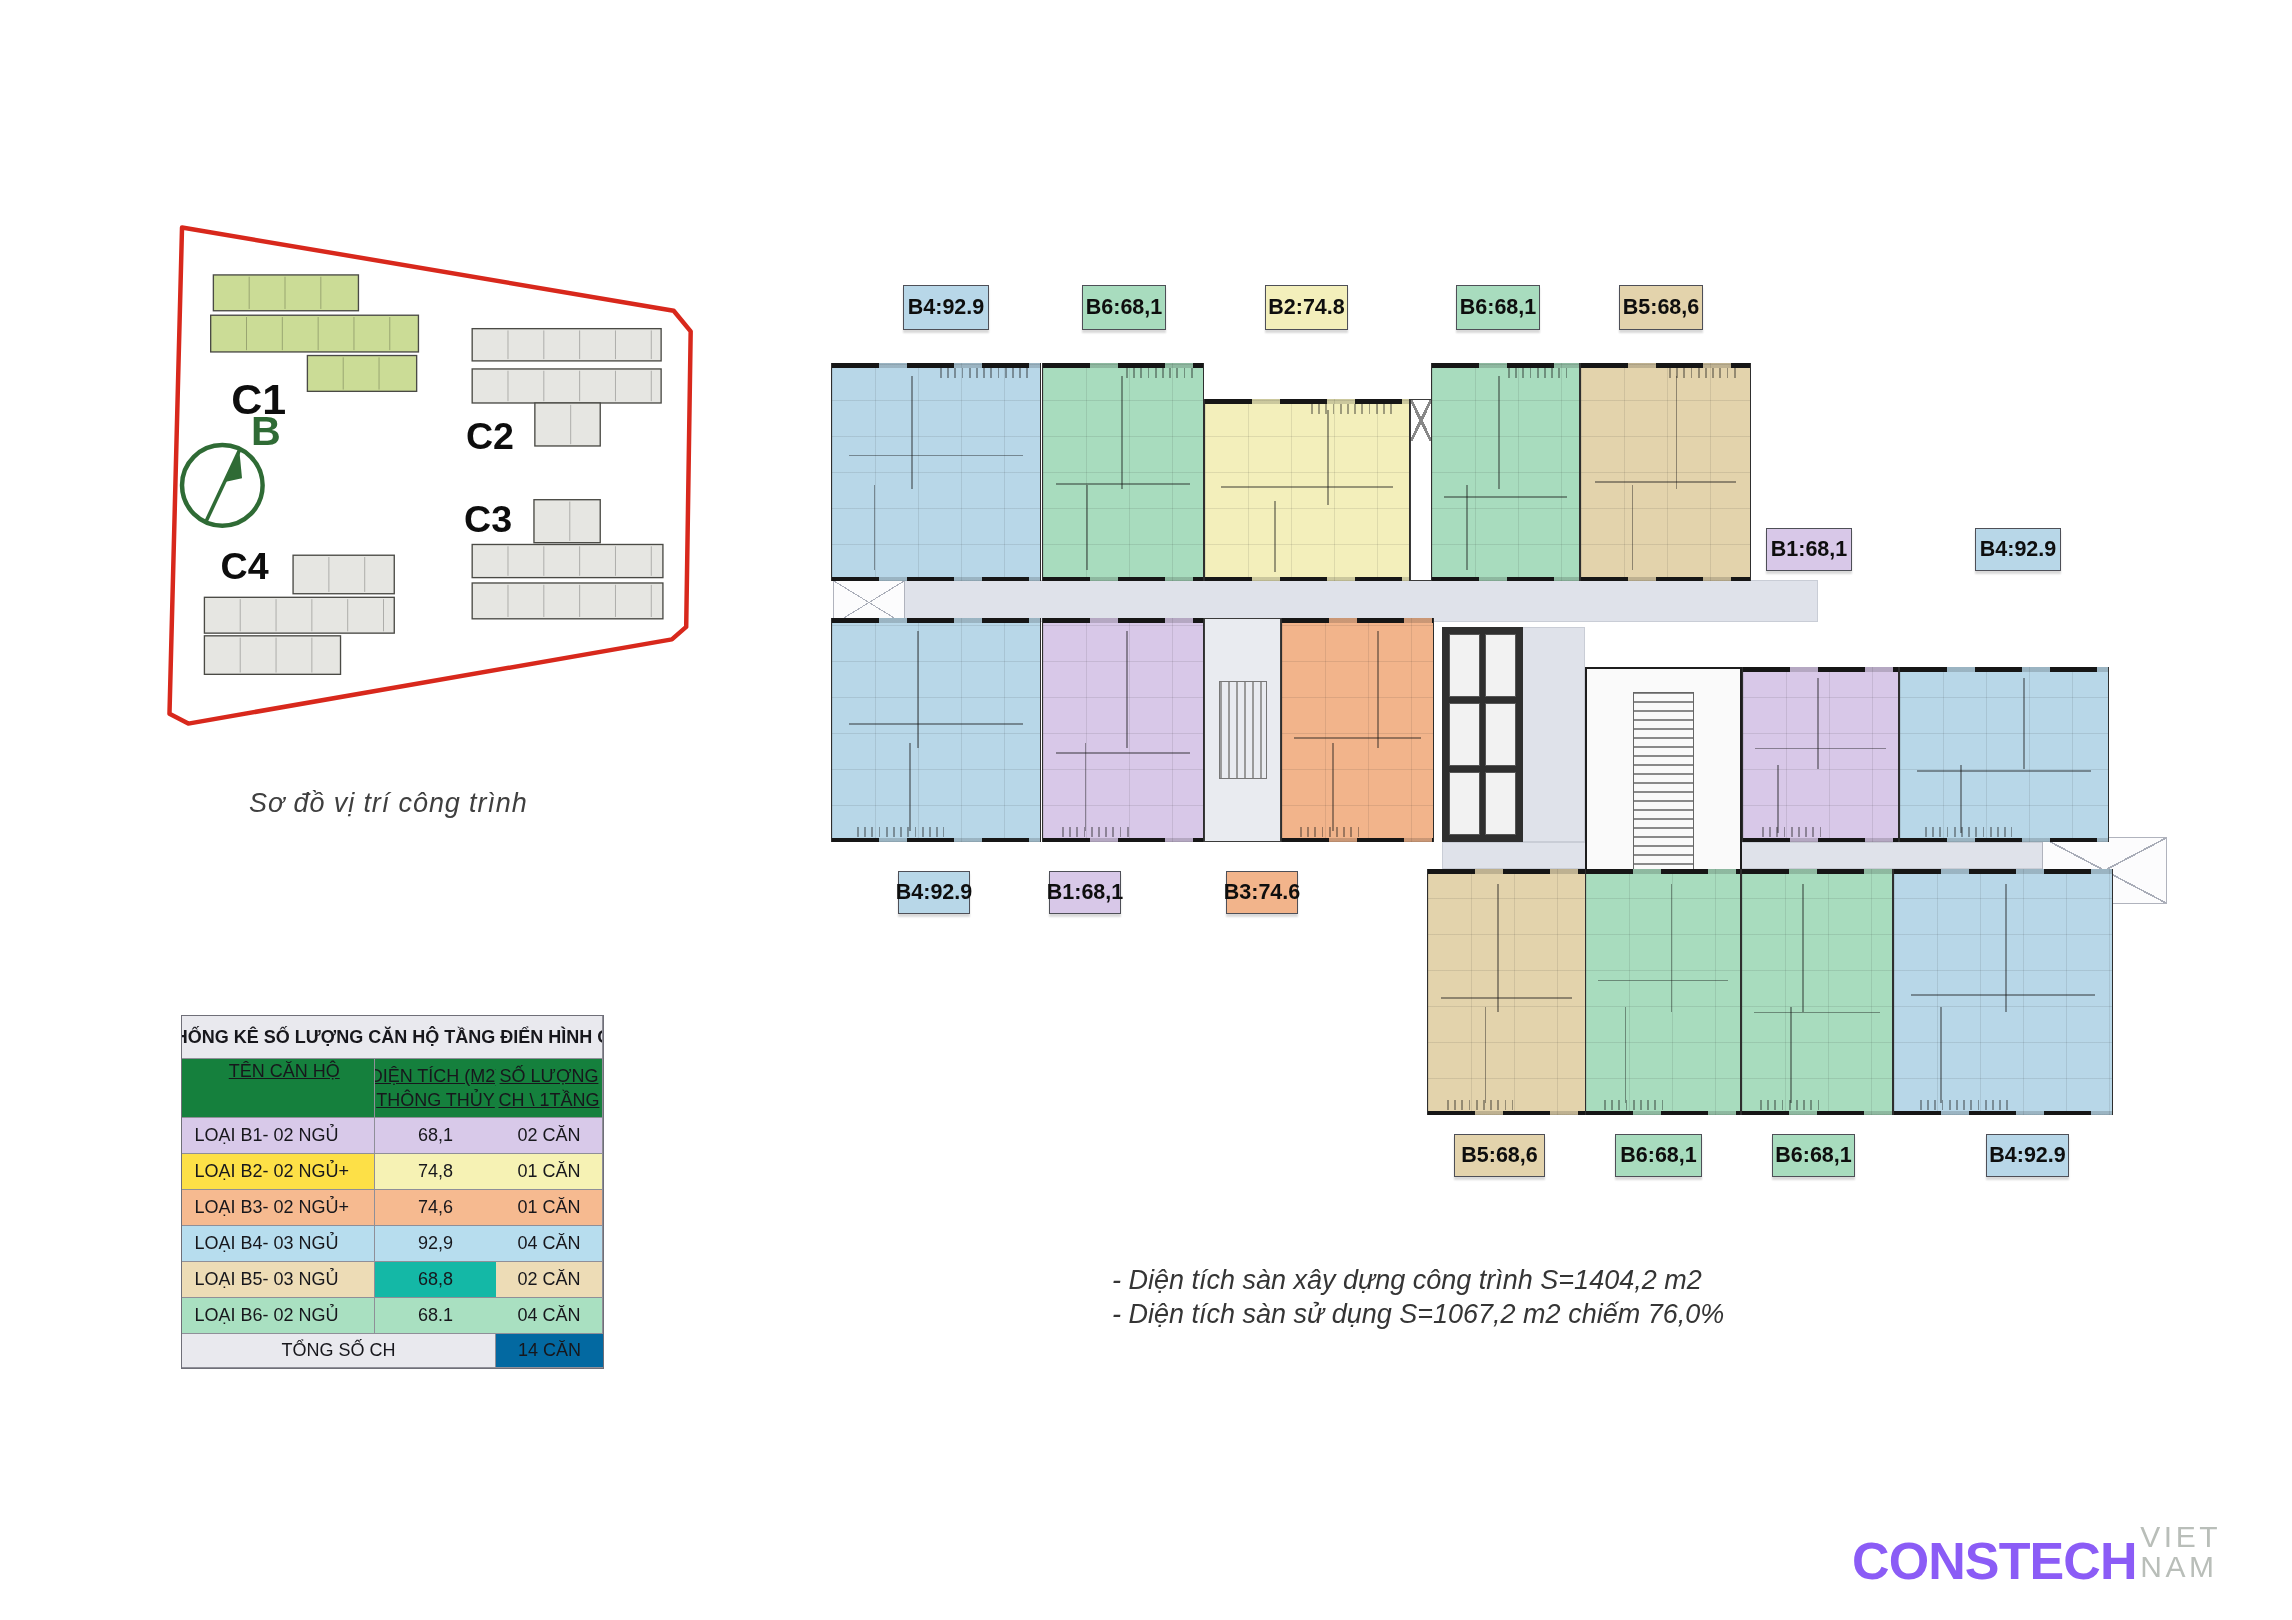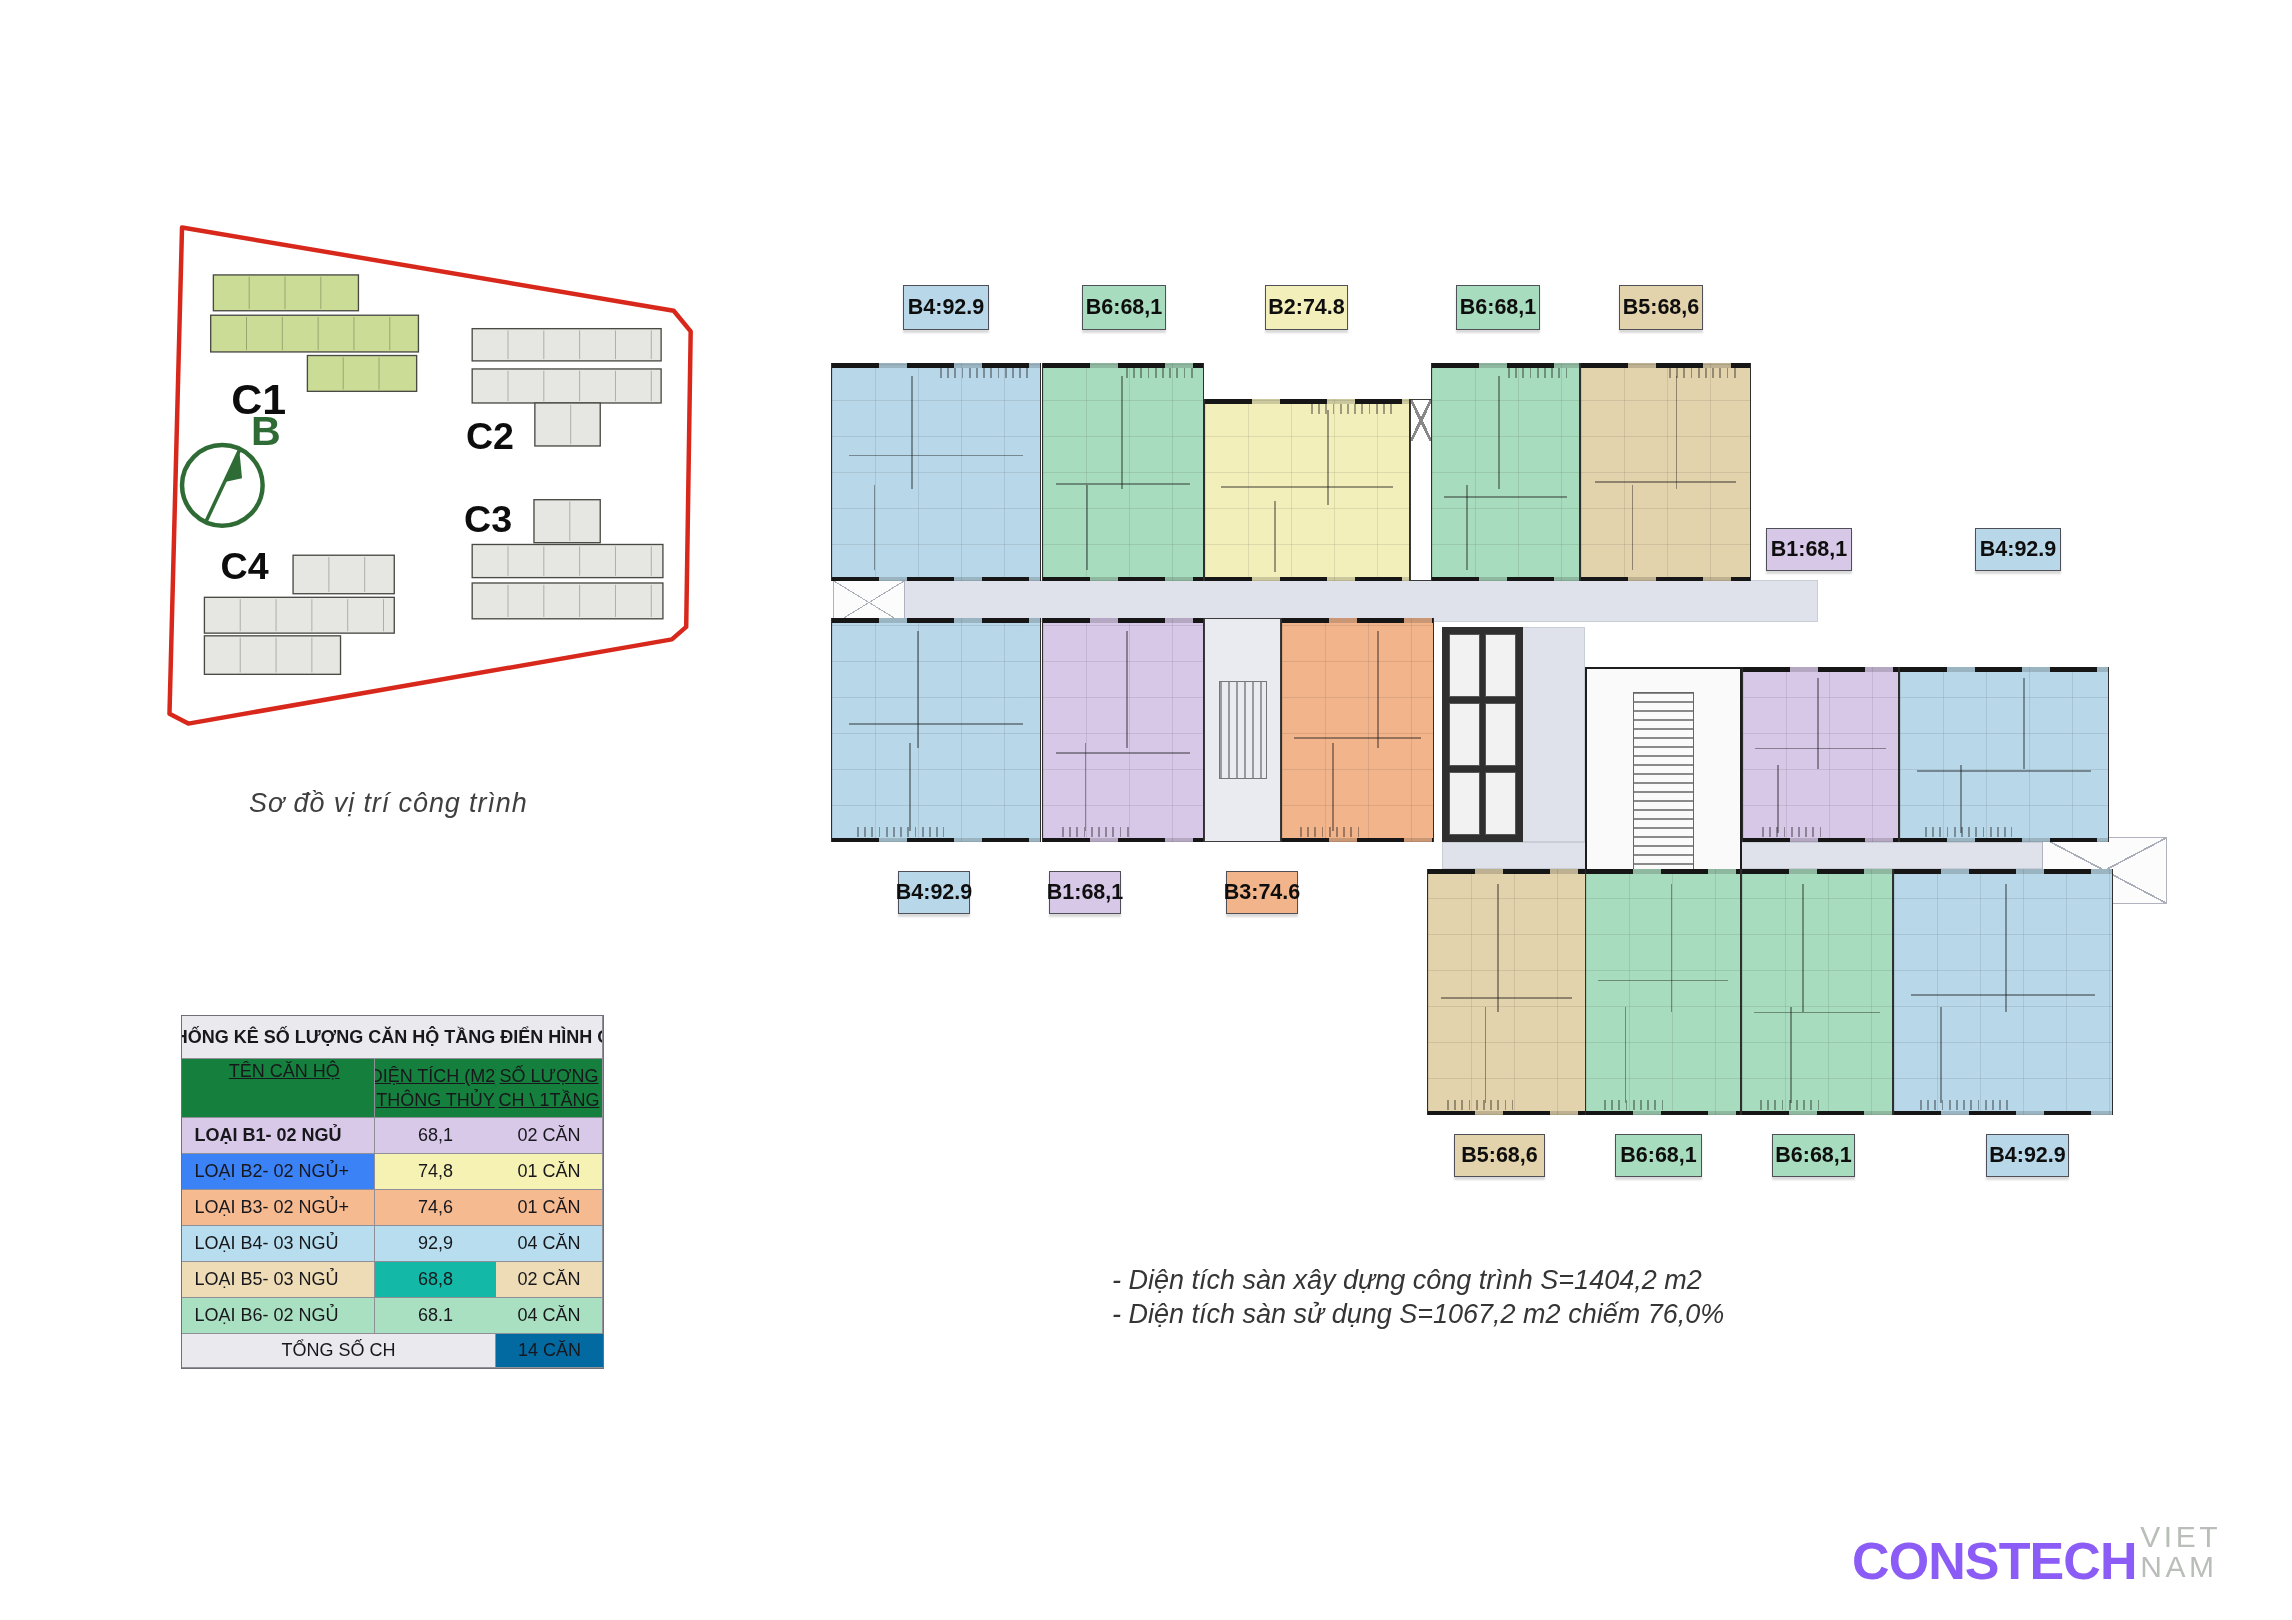--- a/index.html
+++ b/index.html
@@ -277,24 +277,24 @@
     <div class="tcell t-head t-name">TÊN CĂN HỘ</div>
     <div class="tcell t-head">
       <span>DIỆN TÍCH (M2)</span>
       <span>THÔNG THỦY</span>
     </div>
     <div class="tcell t-head">
       <span>SỐ LƯỢNG</span>
       <span>CH \ 1TẦNG</span>
     </div>
 
-  <div class="tcell t-name" style="background-color: rgb(216, 201, 233); font-weight: bold;">LOẠI B1- 02 NGỦ</div>
+  <div class="tcell t-name" style="background-color: rgb(216, 201, 233);">LOẠI B1- 02 NGỦ</div>
       <div class="tcell " style="background-color: rgb(216, 201, 233);">68,1</div>
       <div class="tcell " style="background-color: rgb(216, 201, 233);">02 CĂN</div>
-      <div class="tcell t-name" style="background-color: #3b82f6; text-align: right;">LOẠI B2- 02 NGỦ+</div>
+      <div class="tcell t-name" style="background-color: #fde047; text-align: right;">LOẠI B2- 02 NGỦ+</div>
       <div class="tcell " style="background-color: rgb(246, 242, 180);">74,8</div>
       <div class="tcell " style="background-color: rgb(246, 242, 180);">01 CĂN</div>
       <div class="tcell t-name" style="background-color: rgb(246, 186, 144);">LOẠI B3- 02 NGỦ+</div>
       <div class="tcell " style="background-color: rgb(246, 186, 144);">74,6</div>
       <div class="tcell " style="background-color: rgb(246, 186, 144);">01 CĂN</div>
       <div class="tcell t-name" style="background-color: rgb(183, 221, 238);">LOẠI B4- 03 NGỦ</div>
       <div class="tcell " style="background-color: rgb(183, 221, 238);">92,9</div>
       <div class="tcell " style="background-color: rgb(183, 221, 238);">04 CĂN</div>
       <div class="tcell t-name" style="background-color: rgb(237, 220, 182);">LOẠI B5- 03 NGỦ</div>
       <div class="tcell " style="background-color: #14b8a6;">68,8</div>

